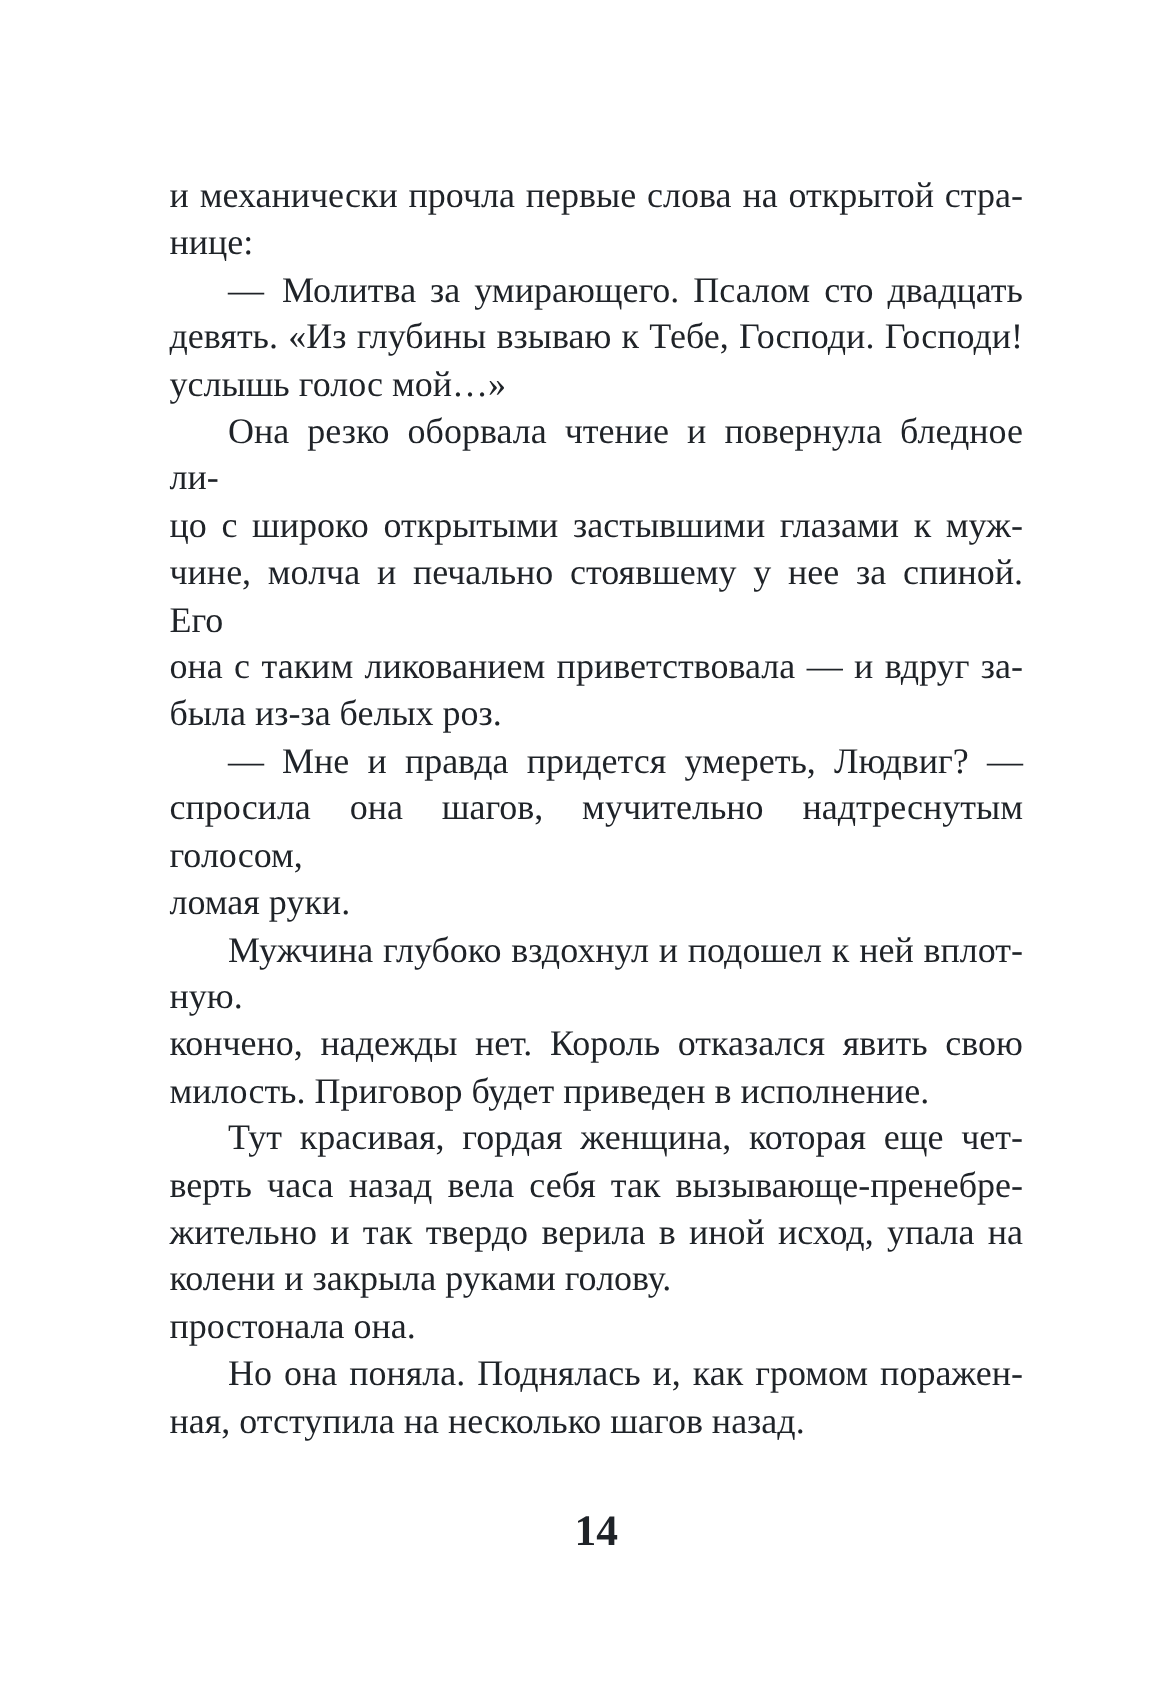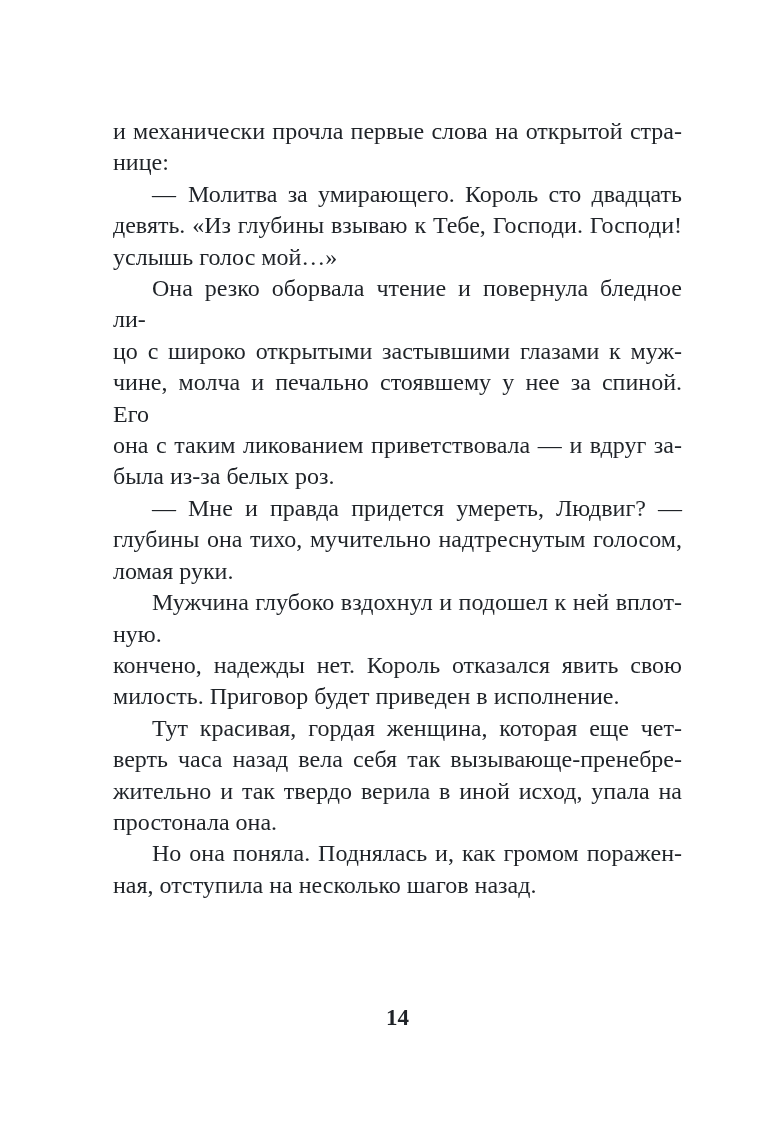--- a/index.html
+++ b/index.html
@@ -39,63 +39,64 @@
     -moz-text-align-last: left;
     text-align-last: left;
   }
   .line.indent { text-indent: 39px; }
   .page-number {
     position: absolute;
     left: 113px;
     top: 1005px;
     width: 569px;
     text-align: center;
-    font-size: 23px;
+    font-size: 29px;
     font-weight: 700;
     color: #1f2328;
   }
 </style>
 </head>
 <body>
 
 <div class="book-page" style="background: rgb(255, 255, 255); color: rgb(31, 35, 40);">
   <div class="text-block">
       <div class="paragraph">
         <div class="line">и механически прочла первые слова на открытой стра-</div>
         <div class="line last">нице:</div>
       </div>
       <div class="paragraph">
-        <div class="line indent">— Молитва за умирающего. Король сто двадцать</div>
+        <div class="line indent">— Молитва за умирающего. Псалом сто двадцать</div>
         <div class="line">девять. «Из глубины взываю к Тебе, Господи. Господи!</div>
         <div class="line last">услышь голос мой…»</div>
       </div>
       <div class="paragraph">
         <div class="line indent">Она резко оборвала чтение и повернула бледное ли-</div>
         <div class="line">цо с широко открытыми застывшими глазами к муж-</div>
         <div class="line">чине, молча и печально стоявшему у нее за спиной. Его</div>
         <div class="line">она с таким ликованием приветствовала — и вдруг за-</div>
         <div class="line last">была из-за белых роз.</div>
       </div>
       <div class="paragraph">
         <div class="line indent">— Мне и правда придется умереть, Людвиг? —</div>
-        <div class="line">глубины она тихо, мучительно надтреснутым голосом,</div>
+        <div class="line">спросила она шагов, мучительно надтреснутым голосом,</div>
         <div class="line last">ломая руки.</div>
       </div>
       <div class="paragraph">
         <div class="line indent">Мужчина глубоко вздохнул и подошел к ней вплот-</div>
         <div class="line last">ную.</div>
       </div>
       <div class="paragraph">
         <div class="line">кончено, надежды нет. Король отказался явить свою</div>
         <div class="line last">милость. Приговор будет приведен в исполнение.</div>
       </div>
       <div class="paragraph">
         <div class="line indent">Тут красивая, гордая женщина, которая еще чет-</div>
         <div class="line">верть часа назад вела себя так вызывающе-пренебре-</div>
         <div class="line">жительно и так твердо верила в иной исход, упала на</div>
+        <div class="line last">колени и закрыла руками голову.</div>
       </div>
       <div class="paragraph">
         <div class="line last">простонала она.</div>
       </div>
       <div class="paragraph">
         <div class="line indent">Но она поняла. Поднялась и, как громом поражен-</div>
         <div class="line last">ная, отступила на несколько шагов назад.</div>
       </div>
     </div>
   <div class="page-number">14</div>

